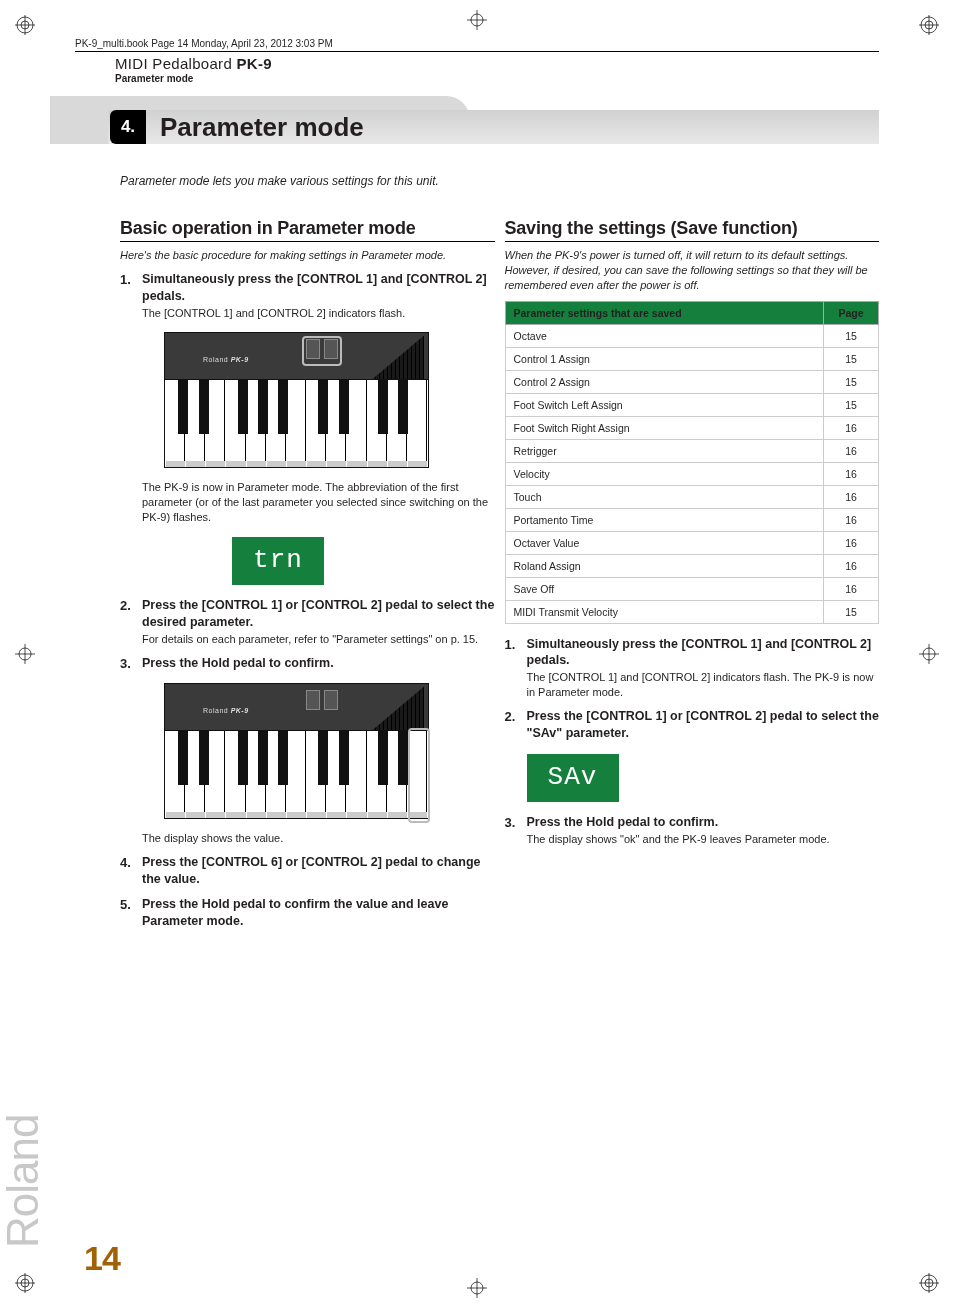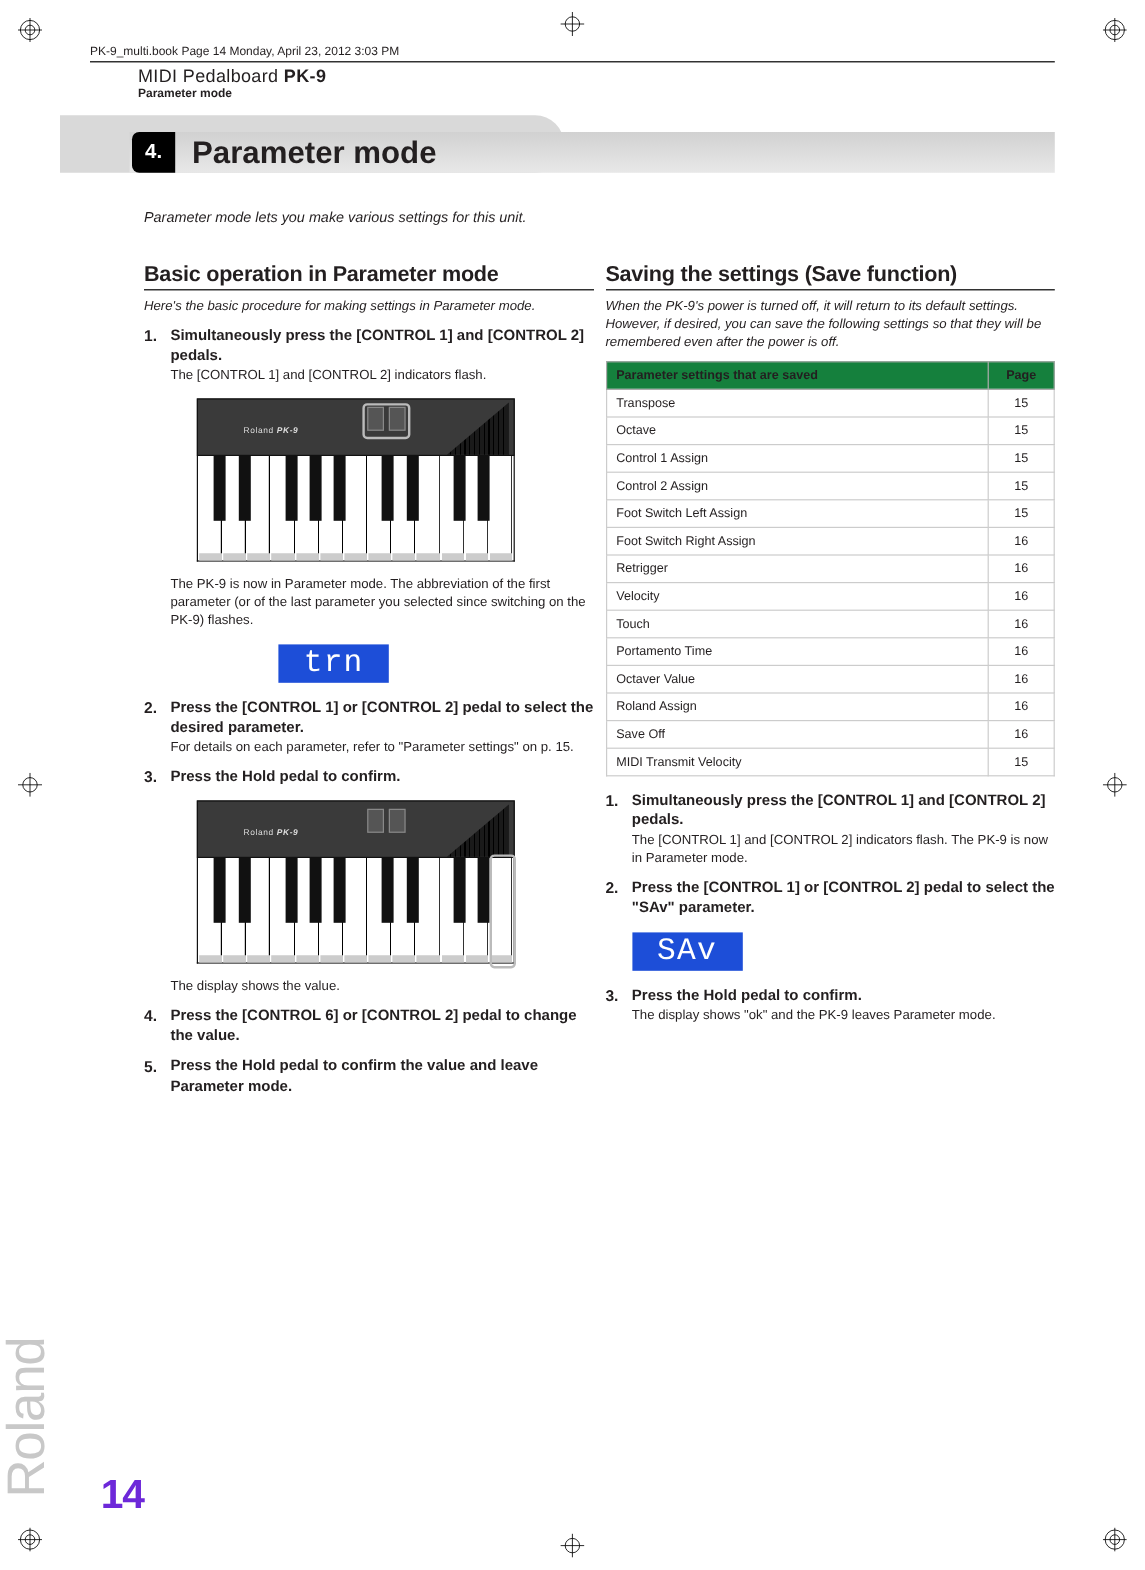--- a/index.html
+++ b/index.html
@@ -53,31 +53,31 @@
   .pb-sq { width:14px; height:20px; background:#555; border:1px solid #888;}
   .pb-vol { position:absolute; right:4px; top:2px; width:52px; height:44px; }
   .pb-vol::before{ content:""; position:absolute; left:0; bottom:0; right:0; height:100%; background: repeating-linear-gradient(90deg,#1a1a1a 0 3px,#000 3px 4px); clip-path: polygon(0 100%, 100% 0, 100% 100%);}
   .pb-keys { display: flex; height: 88px; background: #fff; border: 1px solid #111; border-top: none; position: relative; gap:1px; padding:0 1px;}
   .wk { flex: 1; background: #fff; border-right: 0px solid #000; position: relative; box-shadow: inset 0 -6px 0 #ccc, inset -1px 0 0 #000;}
   .wk:last-child { border-right: none; }
   .pb-black { position: absolute; top: 0; width: 10px; height: 54px; background: #111; }
   .pb-lastkey-hl { position:absolute; right:-2px; top:-3px; width:22px; height:95px; border:2px solid #bbb; border-radius:4px;}
   .pb-ctrl-hl { position:absolute; top:3px; right:86px; width:40px; height:30px; border:2px solid #bbb; border-radius:4px;}
 
-  .display-box { width: 92px; height: 32px; background: #1d4ed8; margin: 12px auto 12px 90px; display:flex; align-items:center; justify-content:center;}
+  .display-box { width: 92px; height: 48px; background: #15803d; margin: 12px auto 12px 90px; display:flex; align-items:center; justify-content:center;}
   .display-box .seg { color: #fff; font-size: 26px; font-family: "Courier New", monospace; letter-spacing: 1px; }
 
   table.params { width: 100%; border-collapse: collapse; font-size: 10.5px; margin: 8px 0 12px; }
   table.params th { background: #15803d; font-weight: 700; text-align: left; padding: 5px 8px; border: 1px solid #aaa; }
   table.params th.page-col { width: 55px; text-align: center; }
   table.params td { padding: 5px 8px; border: 1px solid #ccc; }
   table.params td.page-col { text-align: center; }
 
   .brand-side { position: absolute; left: -2px; bottom: 30px; transform: rotate(-90deg); transform-origin: left bottom; font-size: 44px; font-weight: 300; color: #c8c8c8; letter-spacing: -1px; font-family: Arial, sans-serif; }
-  .page-num { position: absolute; left: 34px; bottom: 12px; font-size: 34px; font-weight: 700; color: #6d28d9; font-family: Arial, sans-serif; letter-spacing: -1px; }
+  .page-num { position: absolute; left: 34px; bottom: 0px; font-size: 34px; font-weight: 700; color: #a16207; font-family: Arial, sans-serif; letter-spacing: -1px; }
 </style>
 </head>
 <body>
 
 <div class="crop-mark crop-tl">
     <svg width="20" height="20">
       <circle cx="10" cy="10" r="8" fill="none" stroke="#000" stroke-width="0.7"></circle>
       <circle cx="10" cy="10" r="4" fill="none" stroke="#000" stroke-width="0.7"></circle>
       <line x1="0" y1="10" x2="20" y2="10" stroke="#000" stroke-width="0.7"></line>
       <line x1="10" y1="0" x2="10" y2="20" stroke="#000" stroke-width="0.7"></line>
@@ -271,24 +271,20 @@
 
       <table class="params">
         <thead>
           <tr>
             <th>Parameter settings that are saved</th>
             <th class="page-col">Page</th>
           </tr>
         </thead>
         <tbody id="param-tbody">
             <tr>
-              <td>Transpose</td>
-              <td class="page-col">15</td>
-            </tr>
-            <tr>
               <td>Octave</td>
               <td class="page-col">15</td>
             </tr>
             <tr>
               <td>Control 1 Assign</td>
               <td class="page-col">15</td>
             </tr>
             <tr>
               <td>Control 2 Assign</td>
               <td class="page-col">15</td>

